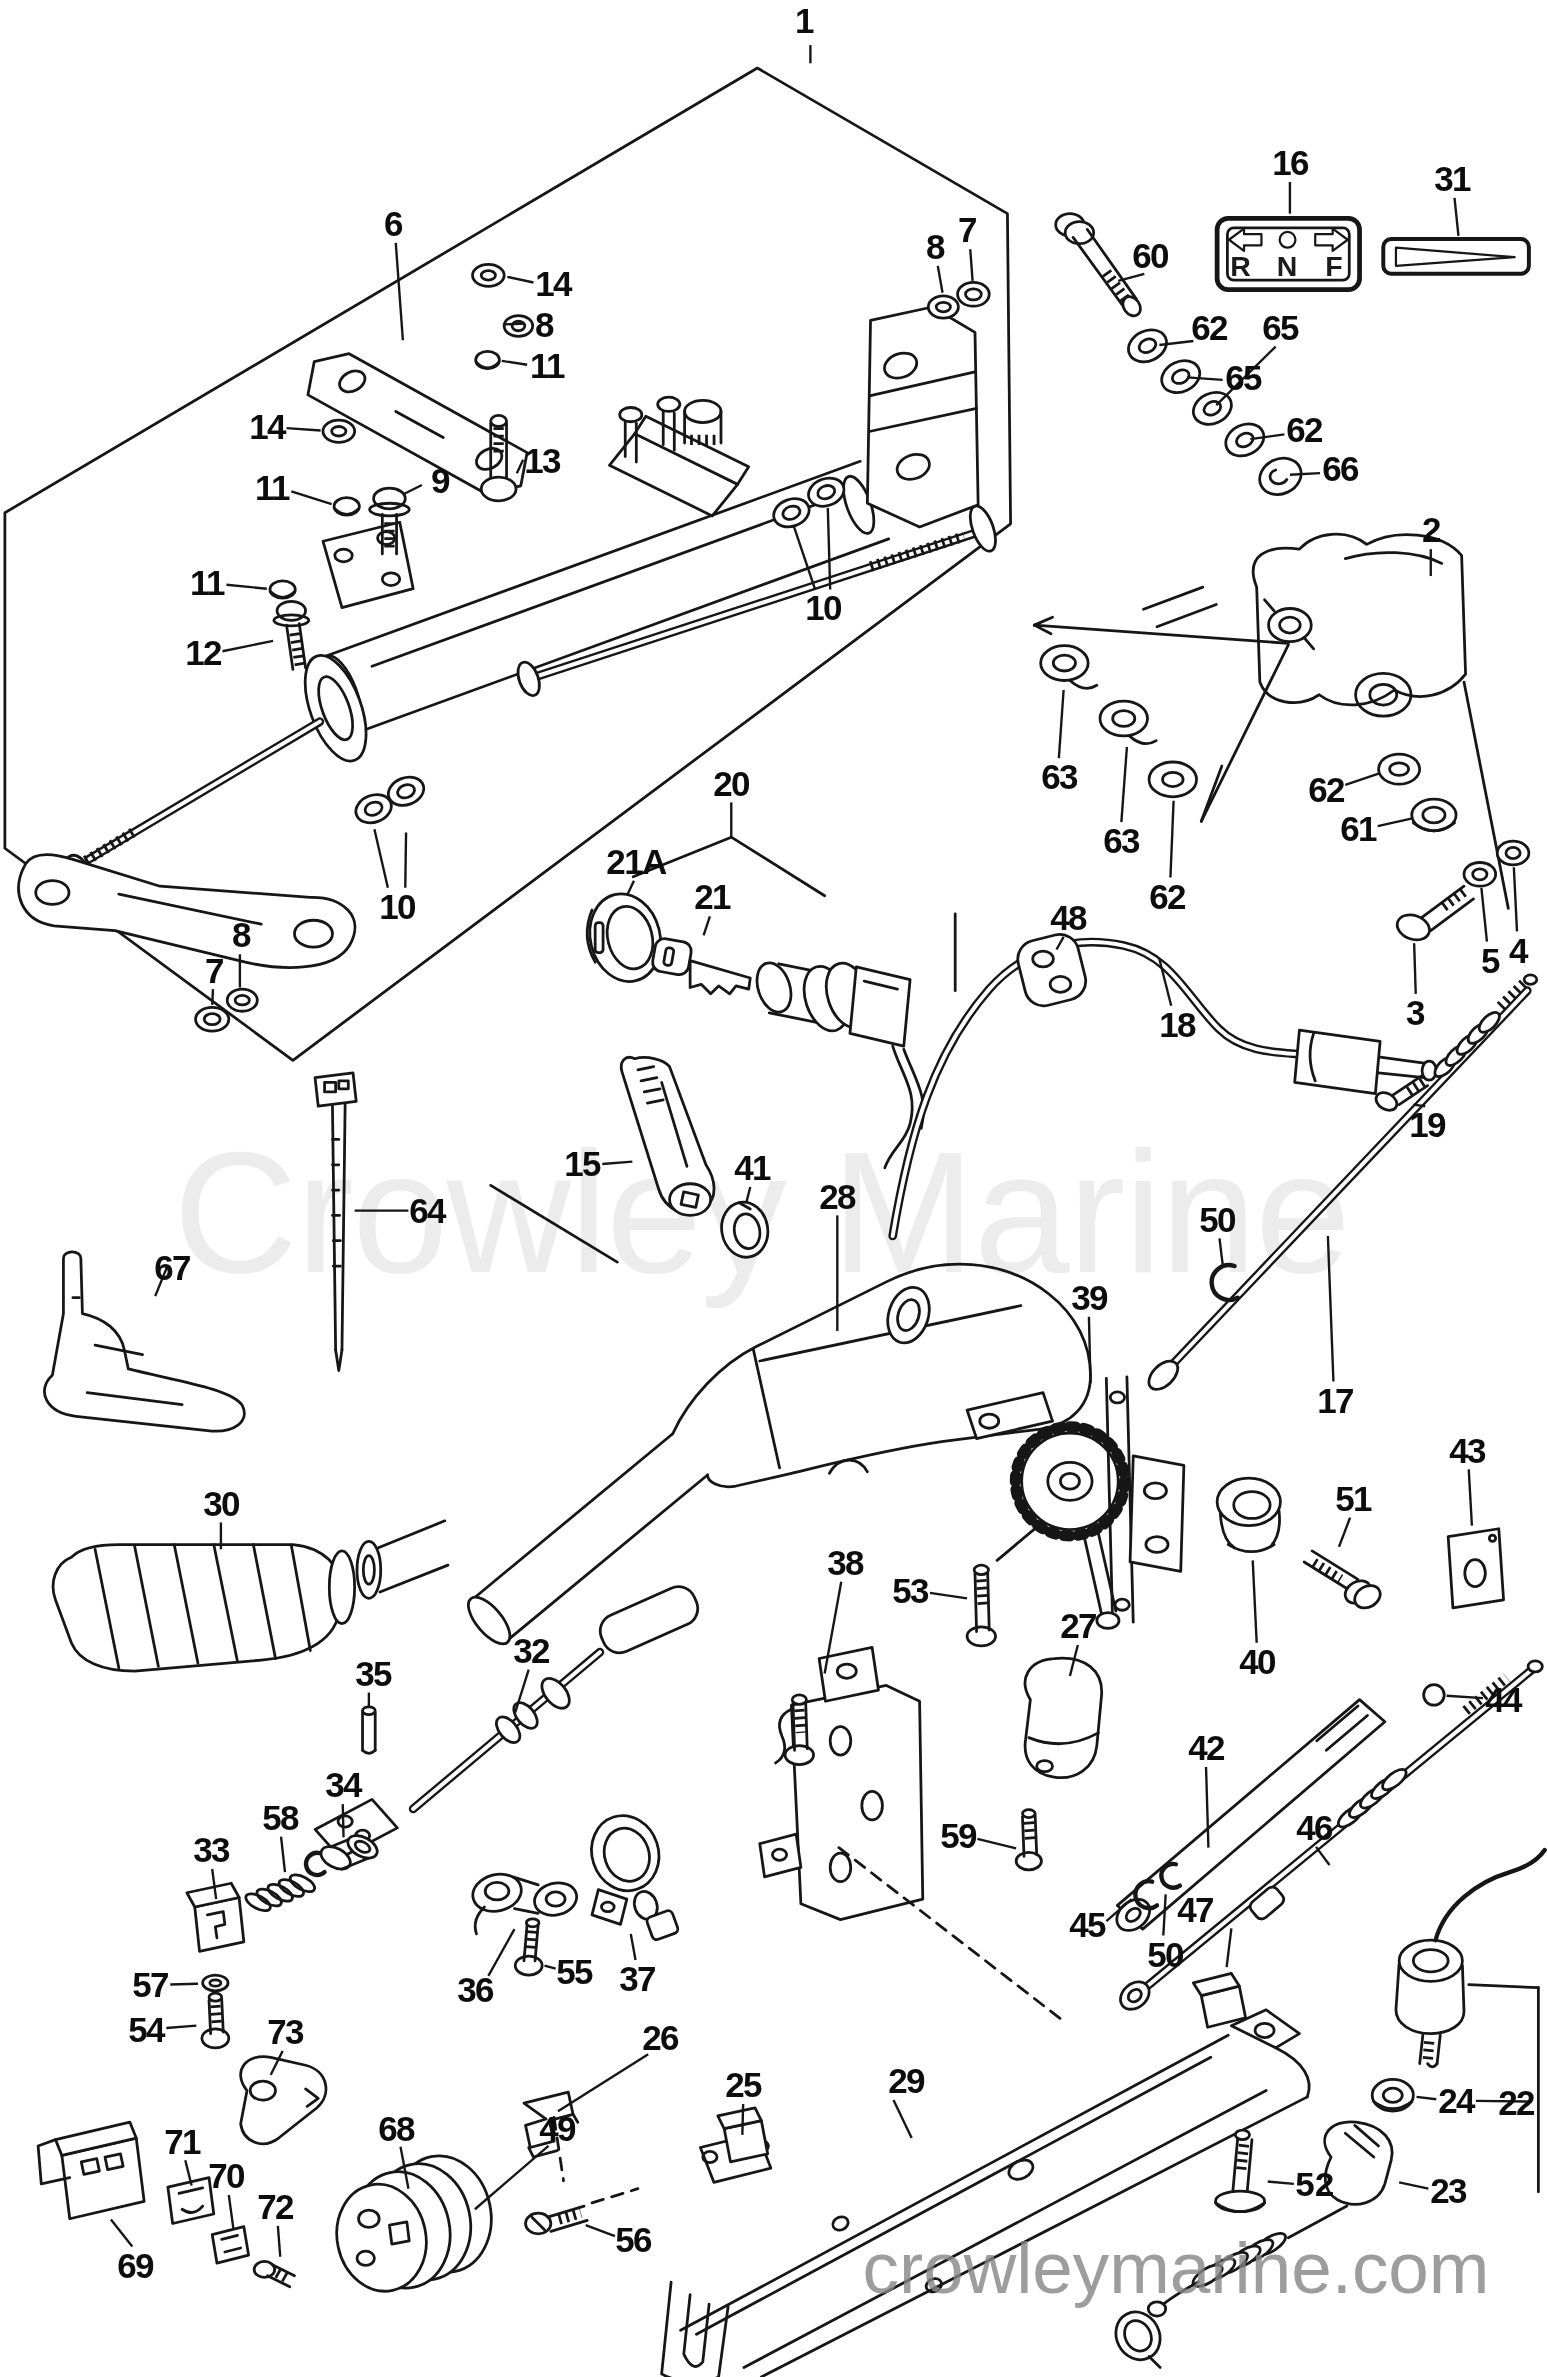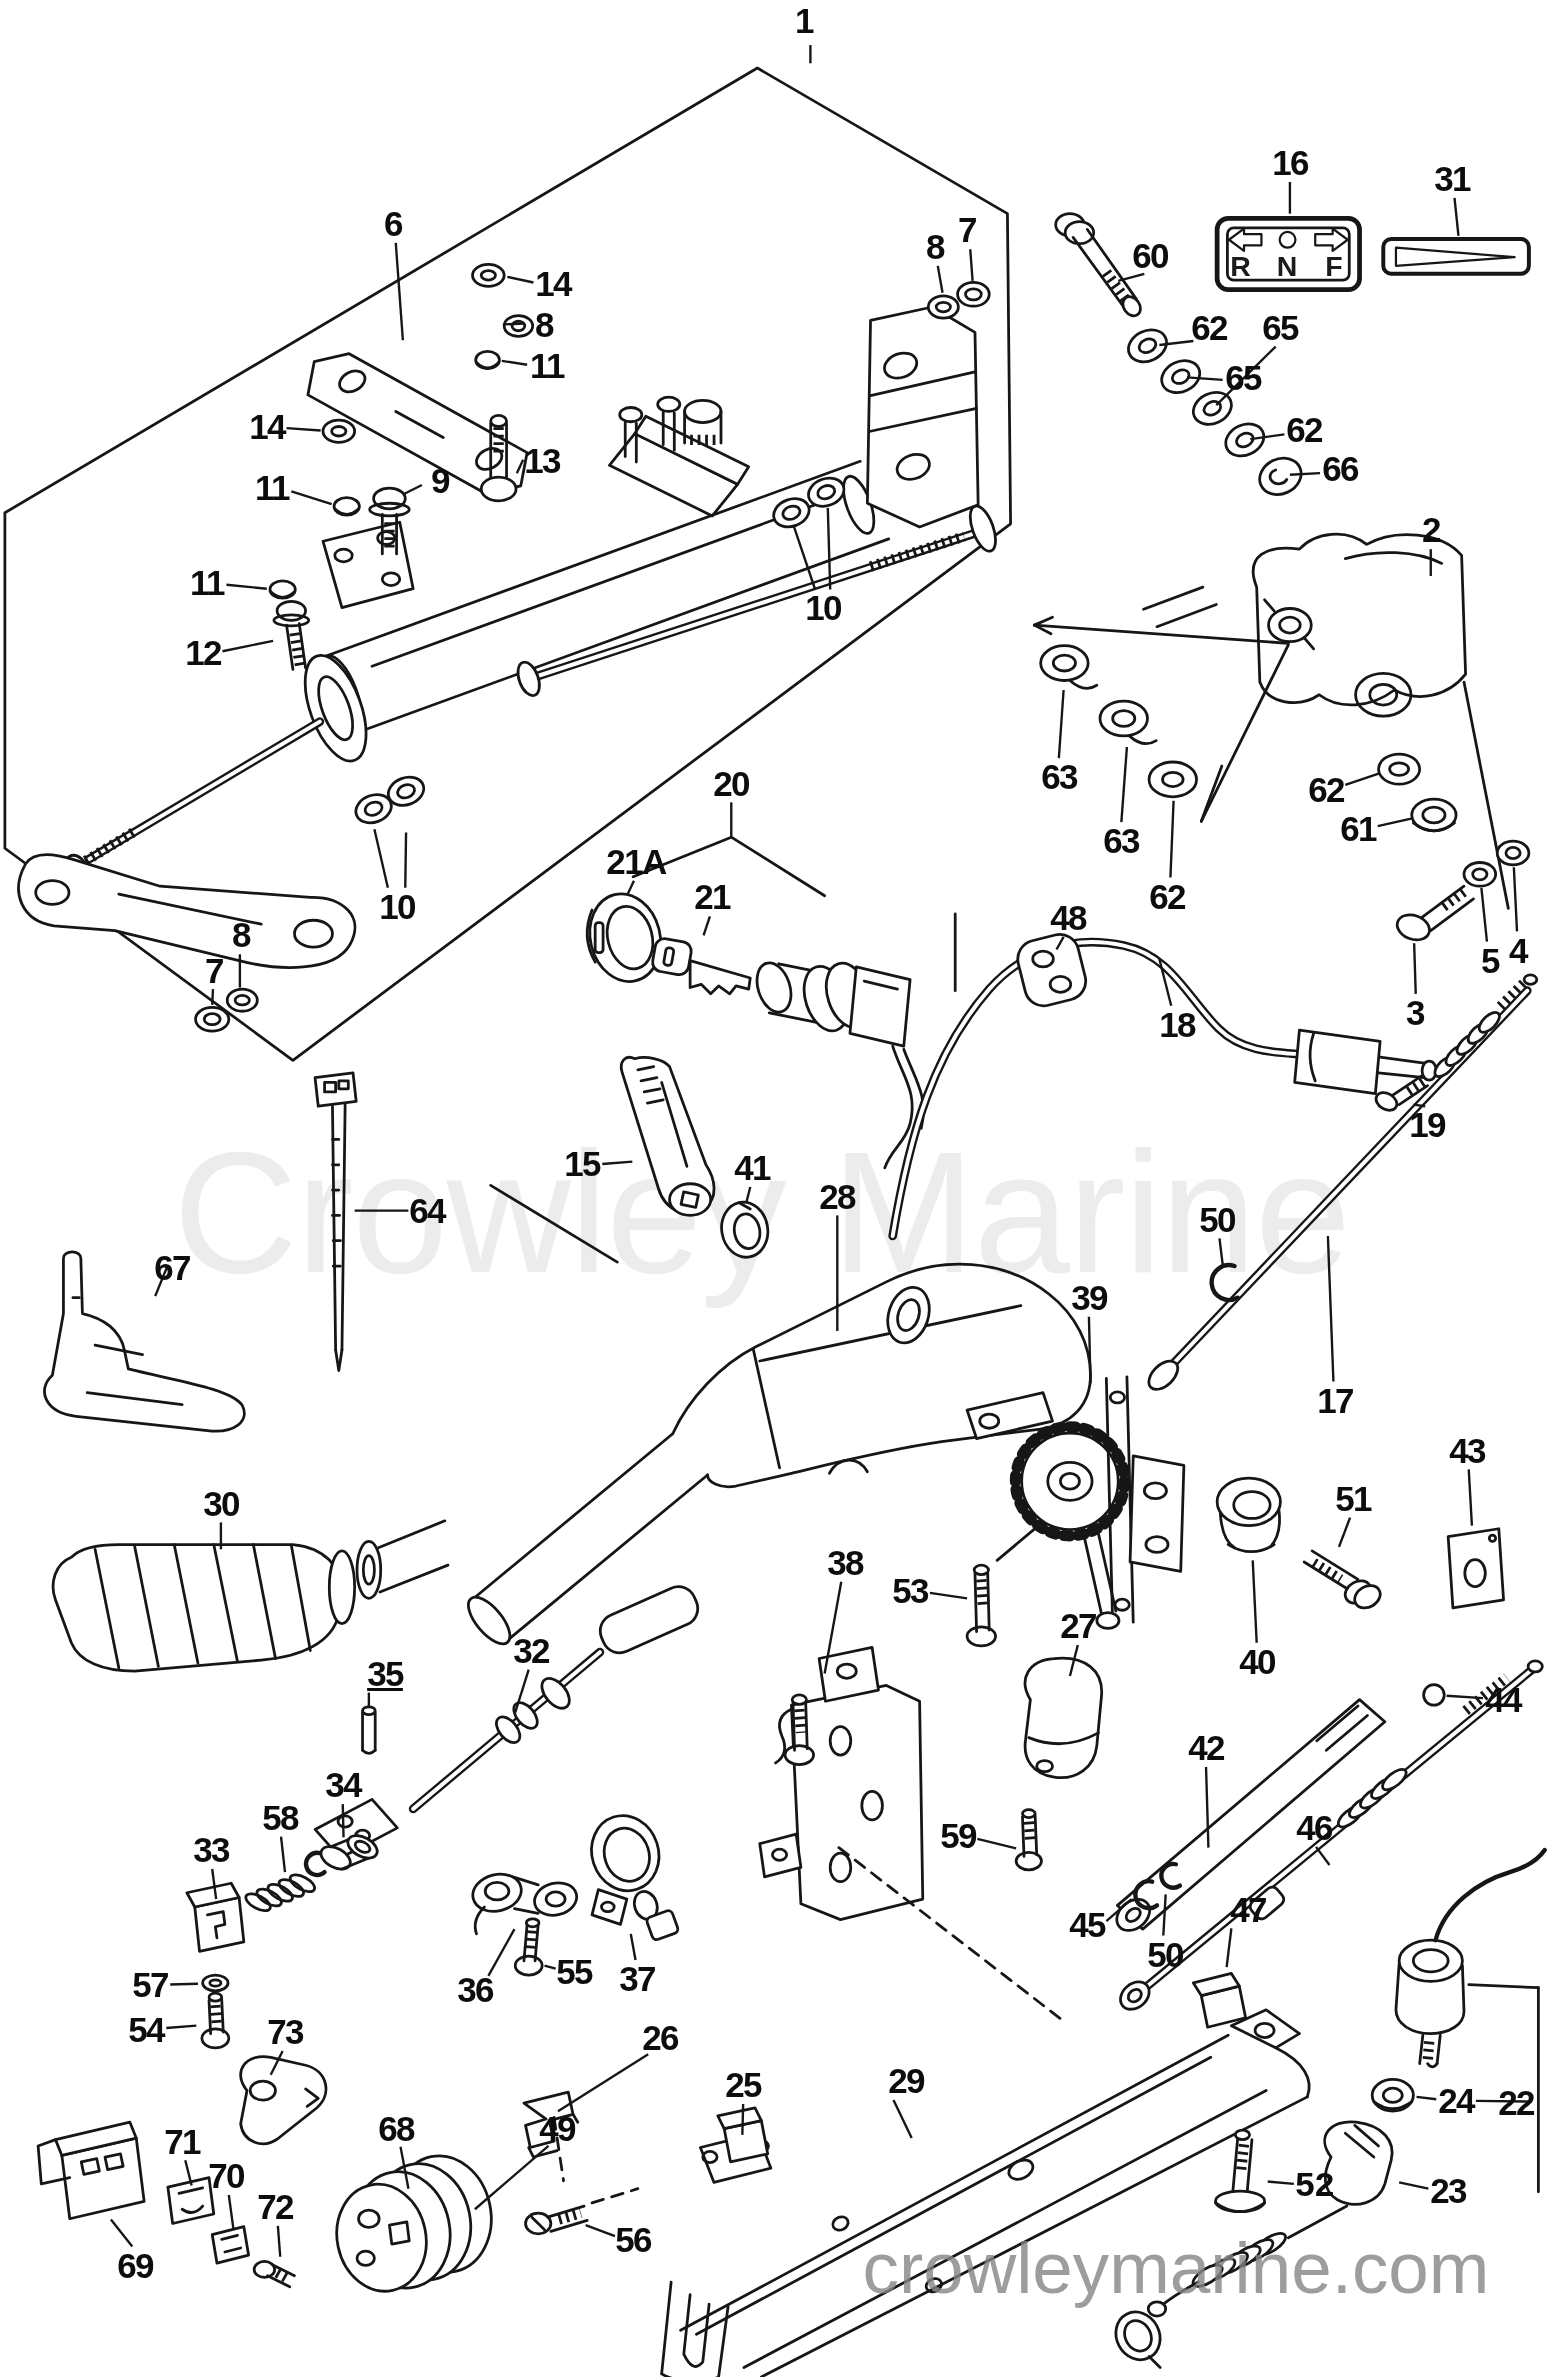--- a/index.html
+++ b/index.html
@@ -798,23 +798,23 @@
       <div class="lbl" style="left: 910px; top: 1591px;">53</div>
       <div class="lbl" style="left: 1078px; top: 1626px;">27</div>
       <div class="lbl" style="left: 1257px; top: 1662px;">40</div>
       <div class="lbl" style="left: 1353px; top: 1499px;">51</div>
       <div class="lbl" style="left: 1467px; top: 1451px;">43</div>
       <div class="lbl" style="left: 1503px; top: 1700px;">44</div>
       <div class="lbl" style="left: 1206px; top: 1748px;">42</div>
       <div class="lbl" style="left: 958px; top: 1836px;">59</div>
       <div class="lbl" style="left: 1087px; top: 1925px;">45</div>
       <div class="lbl" style="left: 1314px; top: 1828px;">46</div>
-      <div class="lbl" style="left: 1248px; top: 1910px;">47</div>
+      <div class="lbl" style="left: 1195px; top: 1910px;">47</div>
       <div class="lbl" style="left: 1165px; top: 1955px;">50</div>
-      <div class="lbl" style="left: 385px; top: 1674px; text-decoration: underline;">35</div>
+      <div class="lbl" style="left: 373px; top: 1674px;">35</div>
       <div class="lbl" style="left: 531px; top: 1651px;">32</div>
       <div class="lbl" style="left: 211px; top: 1850px;">33</div>
       <div class="lbl" style="left: 280px; top: 1818px;">58</div>
       <div class="lbl" style="left: 343px; top: 1785px;">34</div>
       <div class="lbl" style="left: 475px; top: 1990px;">36</div>
       <div class="lbl" style="left: 574px; top: 1972px;">55</div>
       <div class="lbl" style="left: 637px; top: 1979px;">37</div>
       <div class="lbl" style="left: 150px; top: 1985px;">57</div>
       <div class="lbl" style="left: 146px; top: 2030px;">54</div>
       <div class="lbl" style="left: 285px; top: 2032px;">73</div>

